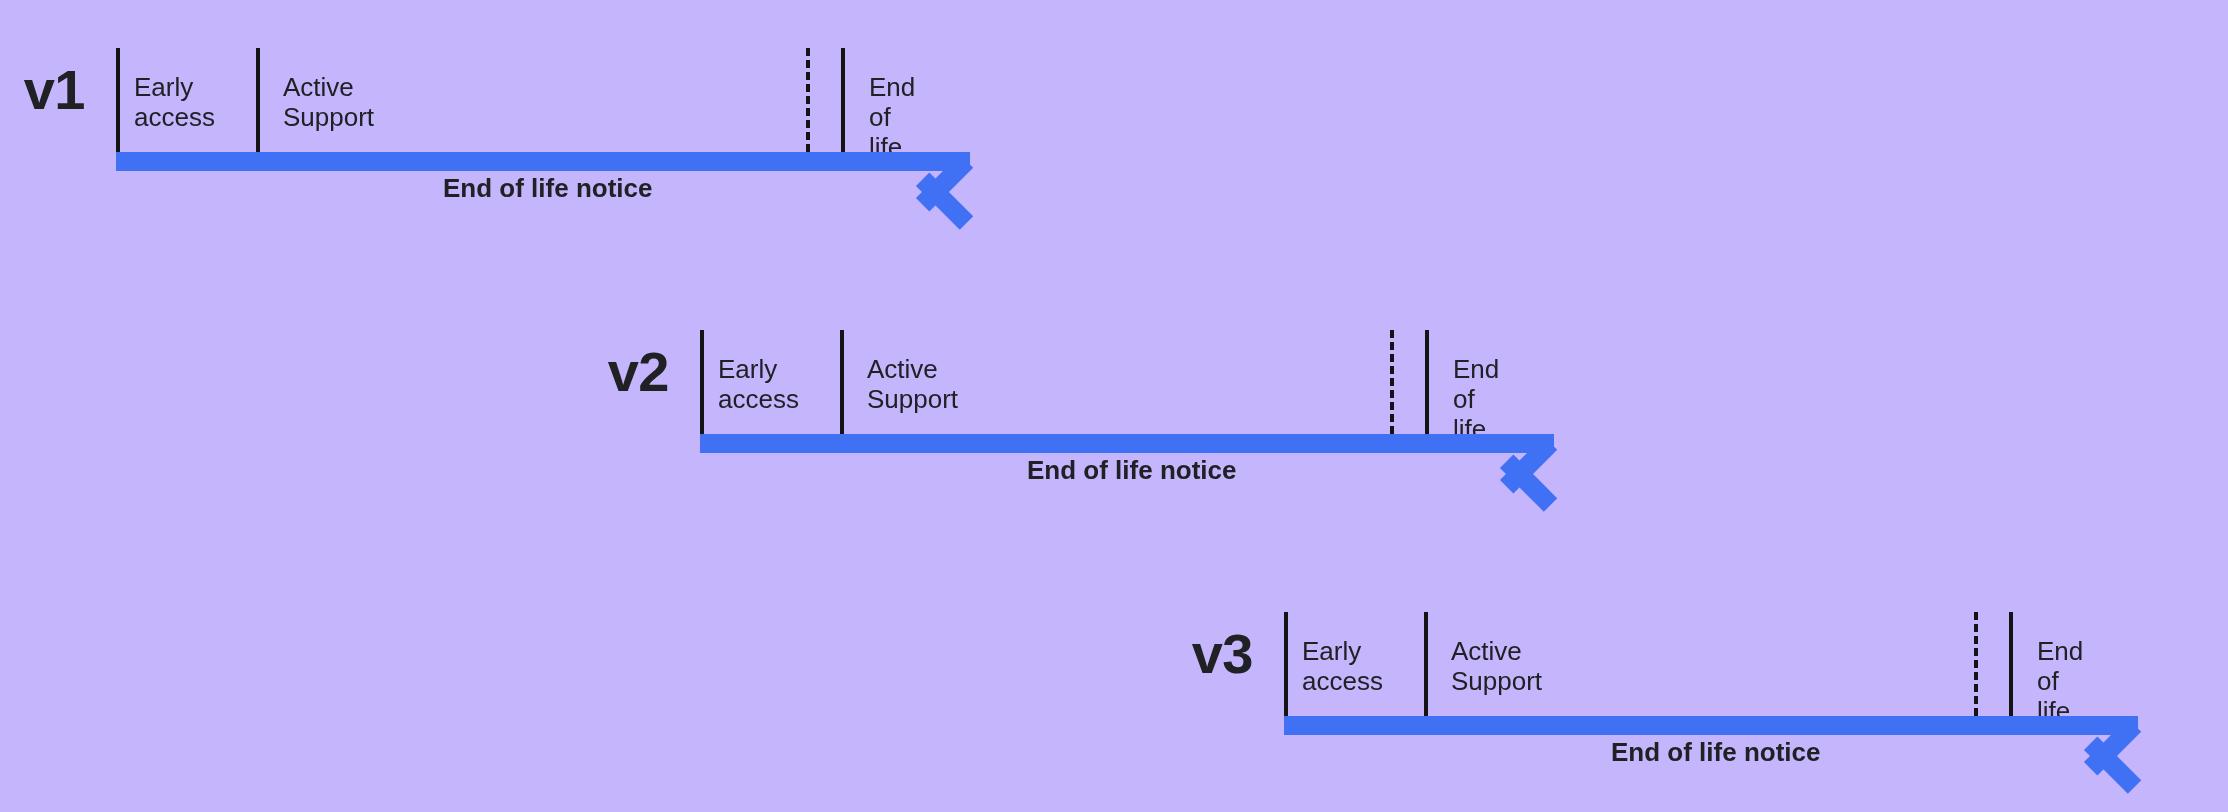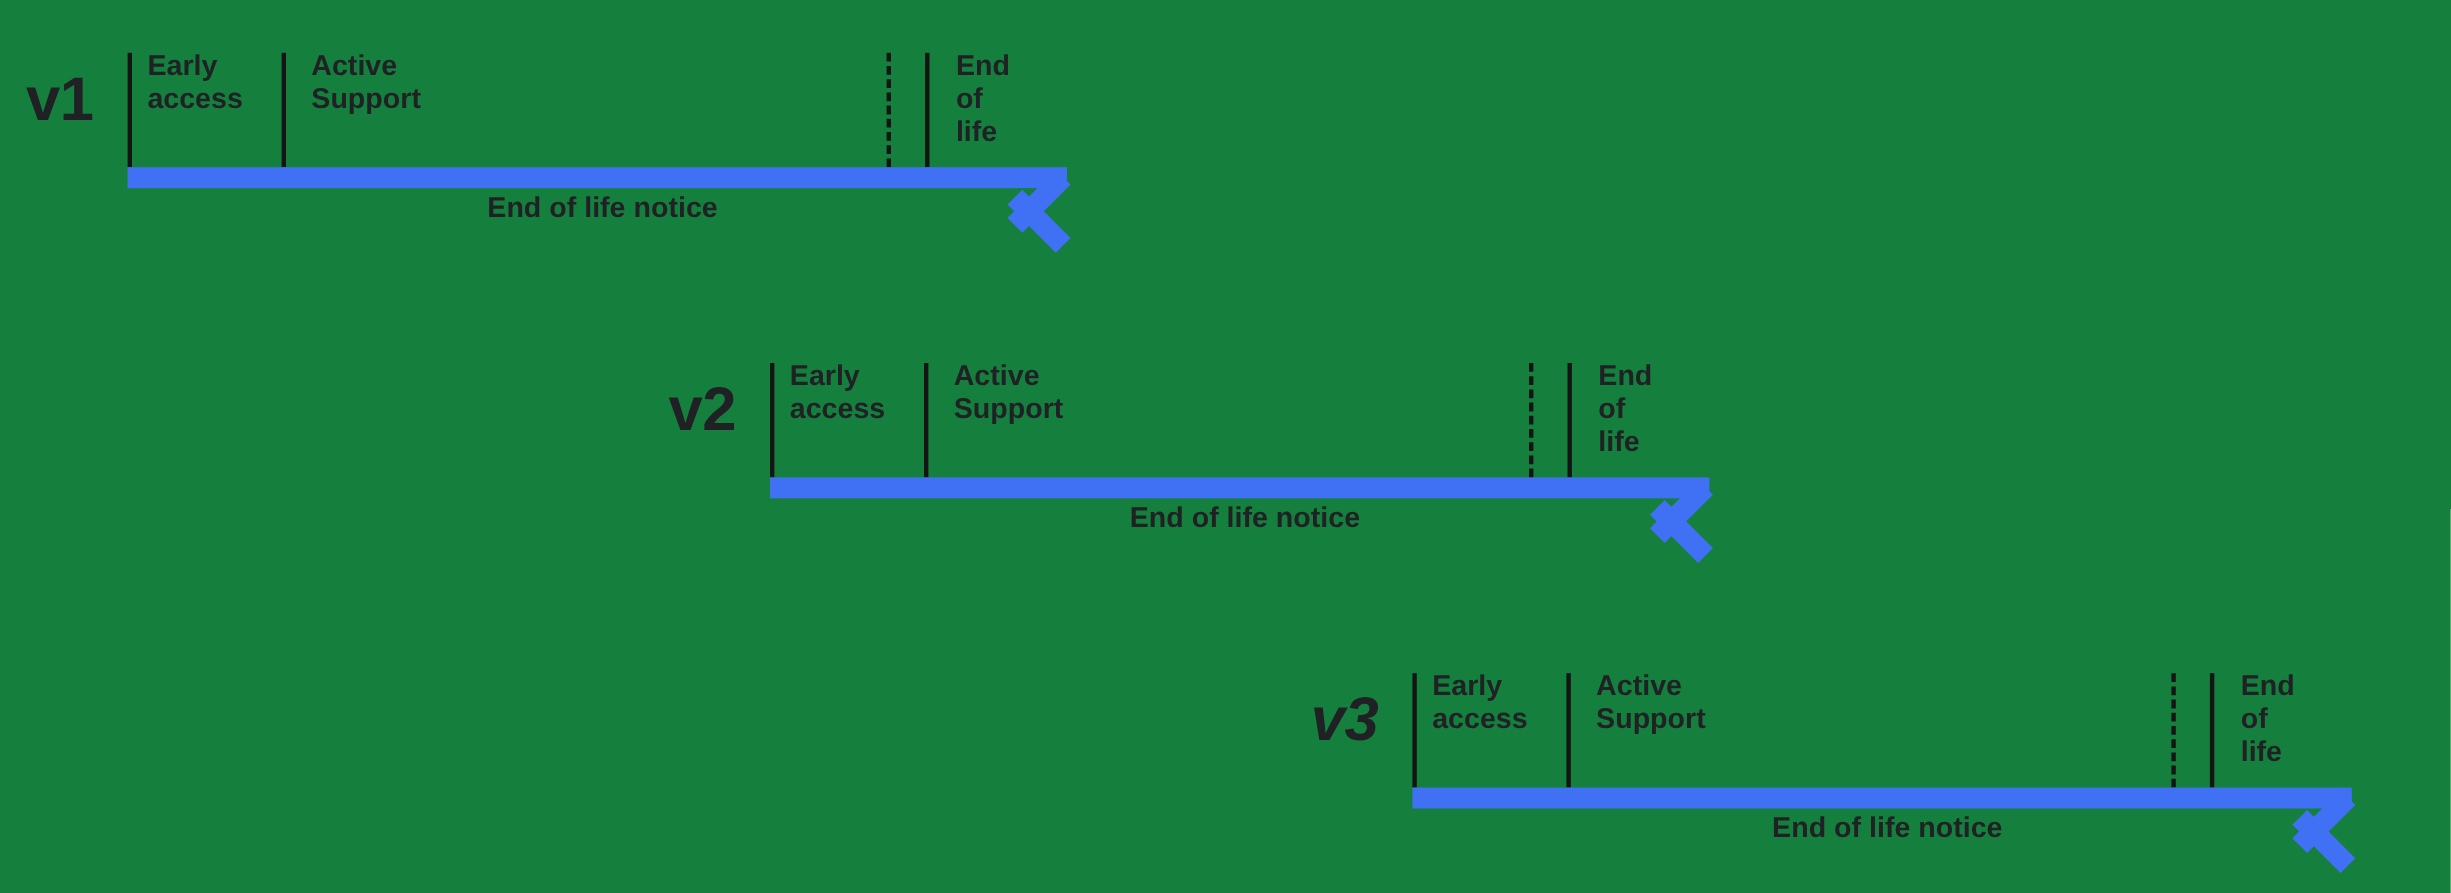--- a/index.html
+++ b/index.html
@@ -9,21 +9,21 @@
     background: #ffffff;
   }
   body {
     font-family: "Liberation Sans", "DejaVu Sans", sans-serif;
     -webkit-font-smoothing: antialiased;
   }
   #diagram-root {
     position: relative;
     width: 2228px;
     height: 812px;
-    background: #15803d;
+    background: #c4b5fd;
     overflow: hidden;
   }
   .timeline-row {
     position: absolute;
     left: 0;
     top: 0;
   }
   
   .version-label {
     position: absolute;
@@ -44,24 +44,25 @@
   
   .tick-dashed {
     position: absolute;
     width: 0;
     border-left: 4px dashed #141414;
   }
   
   .phase-label {
     position: absolute;
     font-size: 26px;
-    font-weight: 700;
+    font-weight: 400;
     color: #202124;
     line-height: 1.16;
     white-space: pre-line;
+    margin-top: 28px;
   }
   
   .arrow-track {
     position: absolute;
     height: 19px;
     background: #4070f4;
   }
   
   .arrow-head {
     position: absolute;
@@ -154,21 +155,21 @@
     <div class="arrow-head" style="left:1541px; top:443px;">
       <span class="ah-top"></span>
       <span class="ah-bot"></span>
     </div>
 
     <div class="notice-label" style="left:1027px; top:455px; width:500px;">End of life notice</div>
   </div>
 
   <div class="timeline-row">
 
-    <div class="version-label" style="left:1178px; top:626px; width:75px;font-style:italic;">v3</div>
+    <div class="version-label" style="left:1178px; top:626px; width:75px;">v3</div>
 
     <div class="tick" style="left:1284px; top:612px; height:104px;"></div>
 
     <div class="phase-label" style="left:1302px; top:608px;">Early
 access</div>
 
     <div class="tick" style="left:1424px; top:612px; height:104px;"></div>
 
     <div class="phase-label" style="left:1451px; top:608px;">Active Support</div>
 

